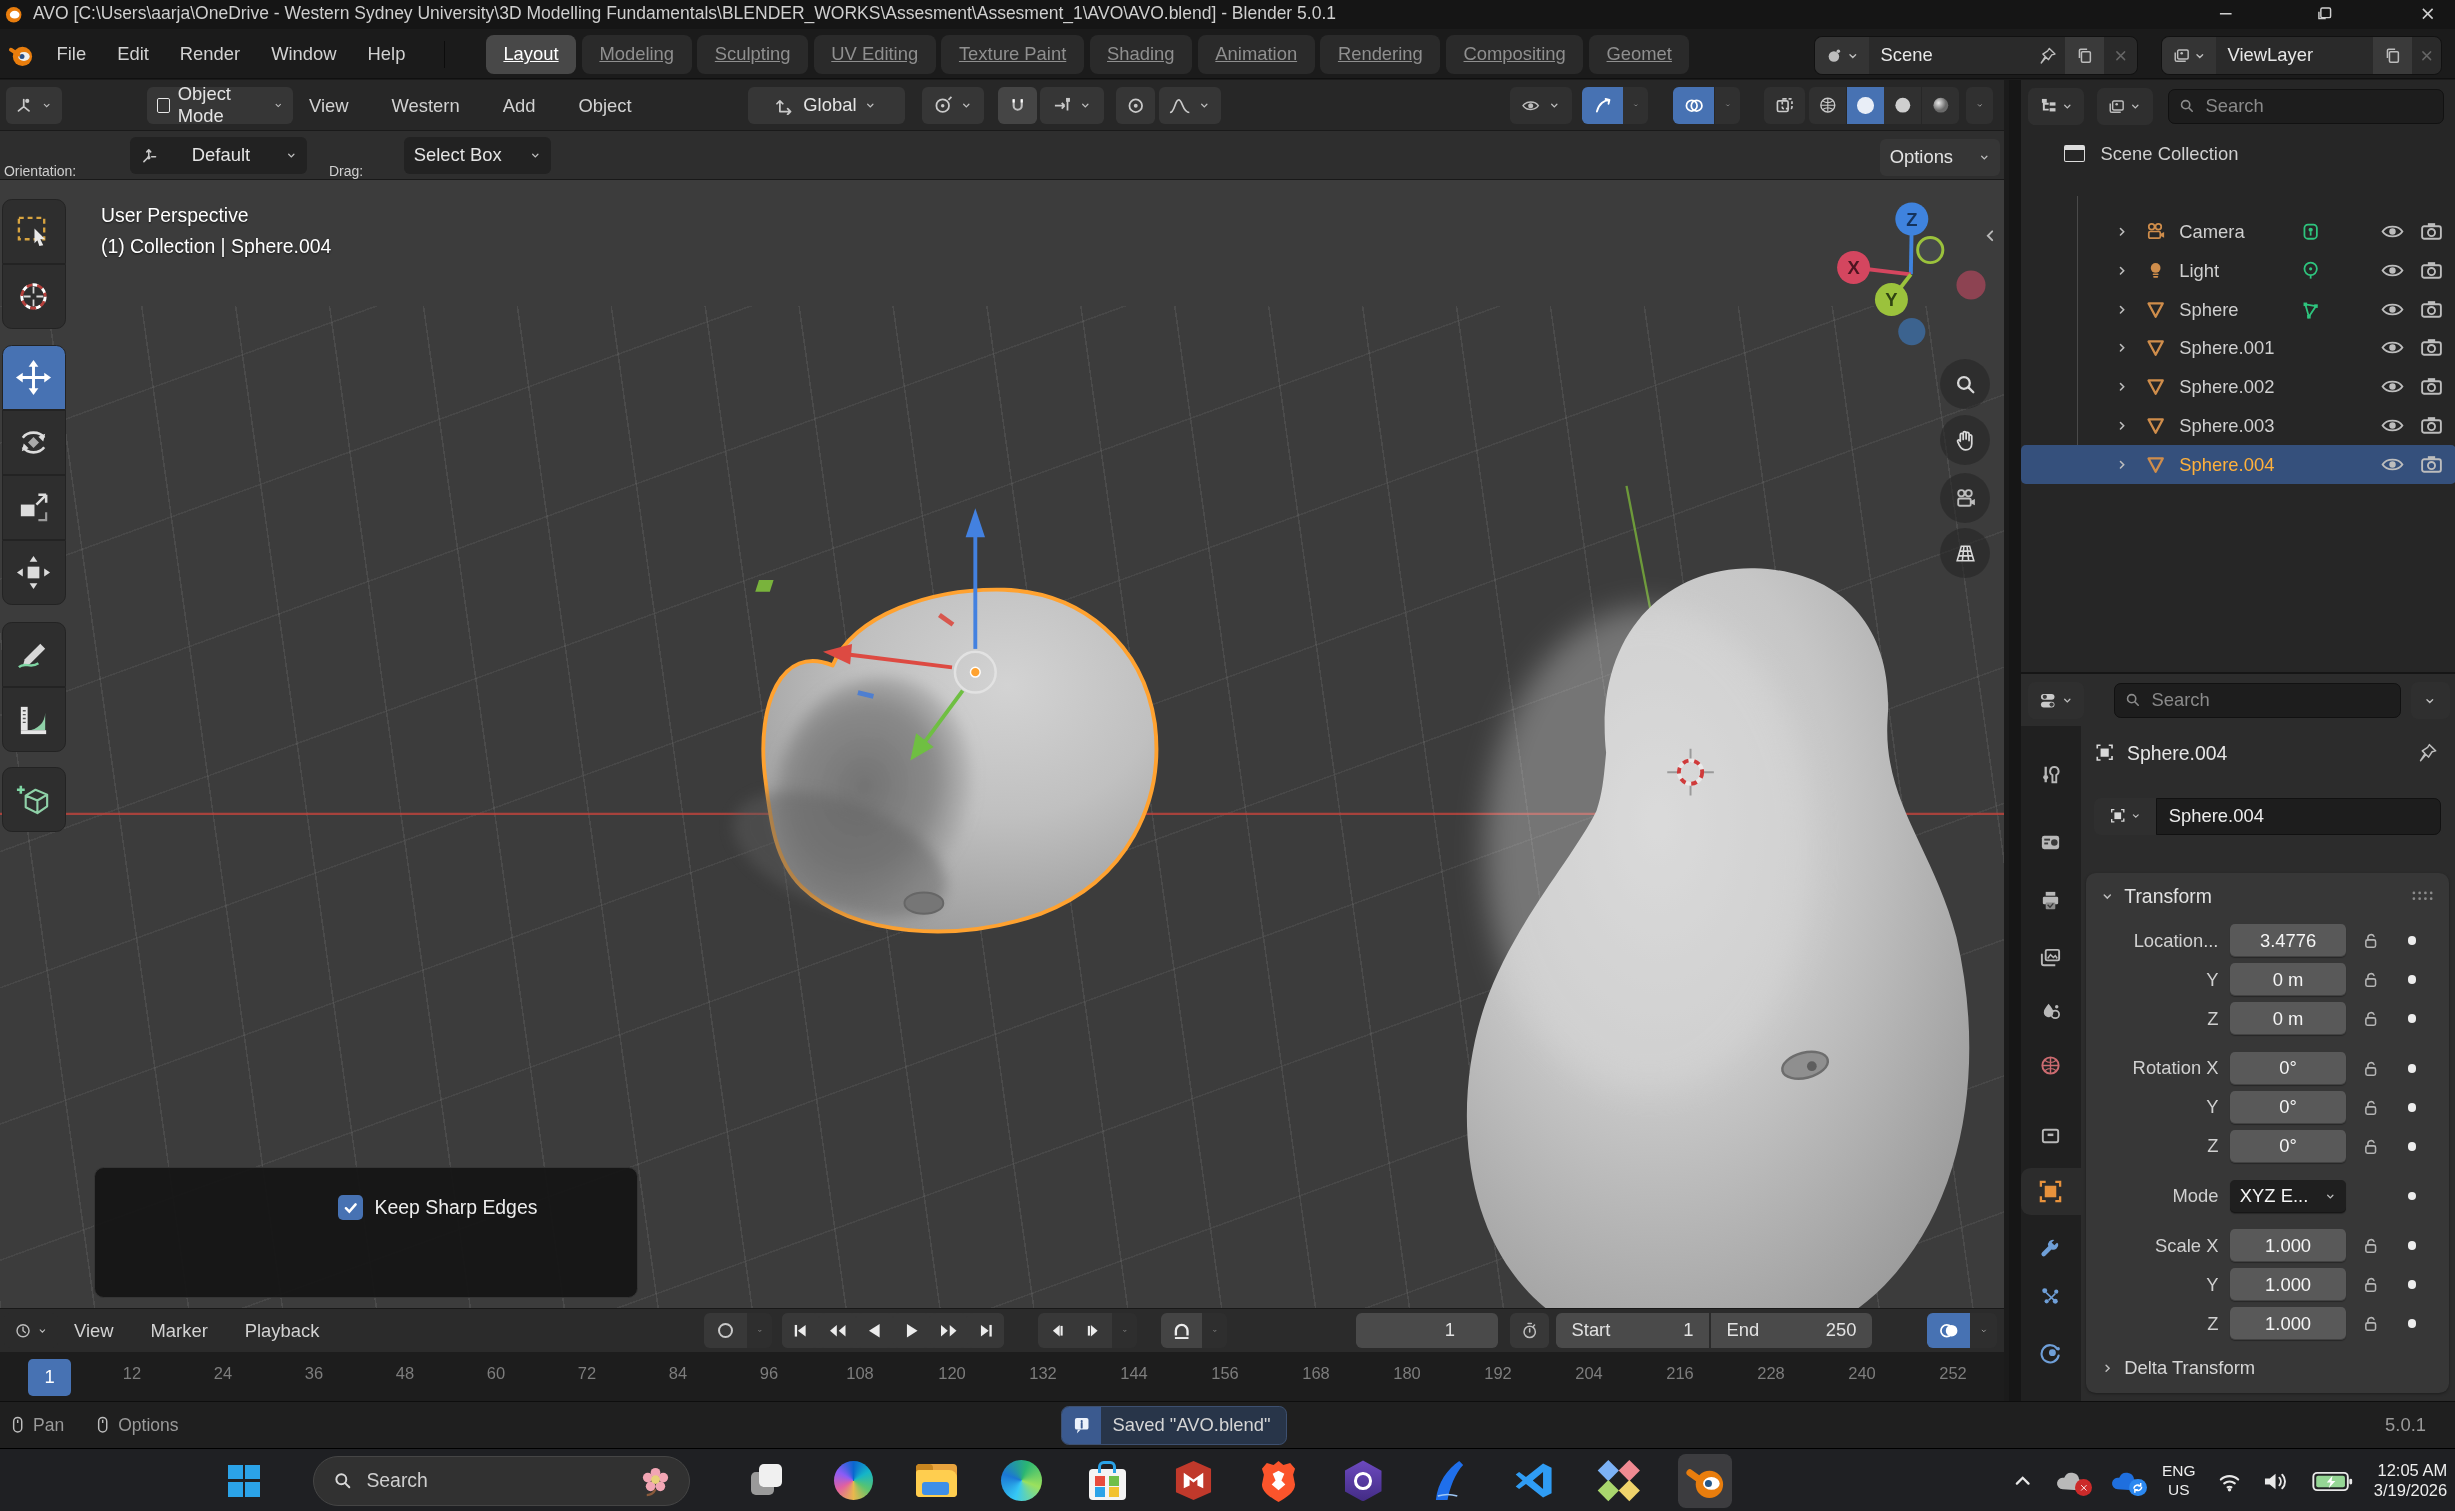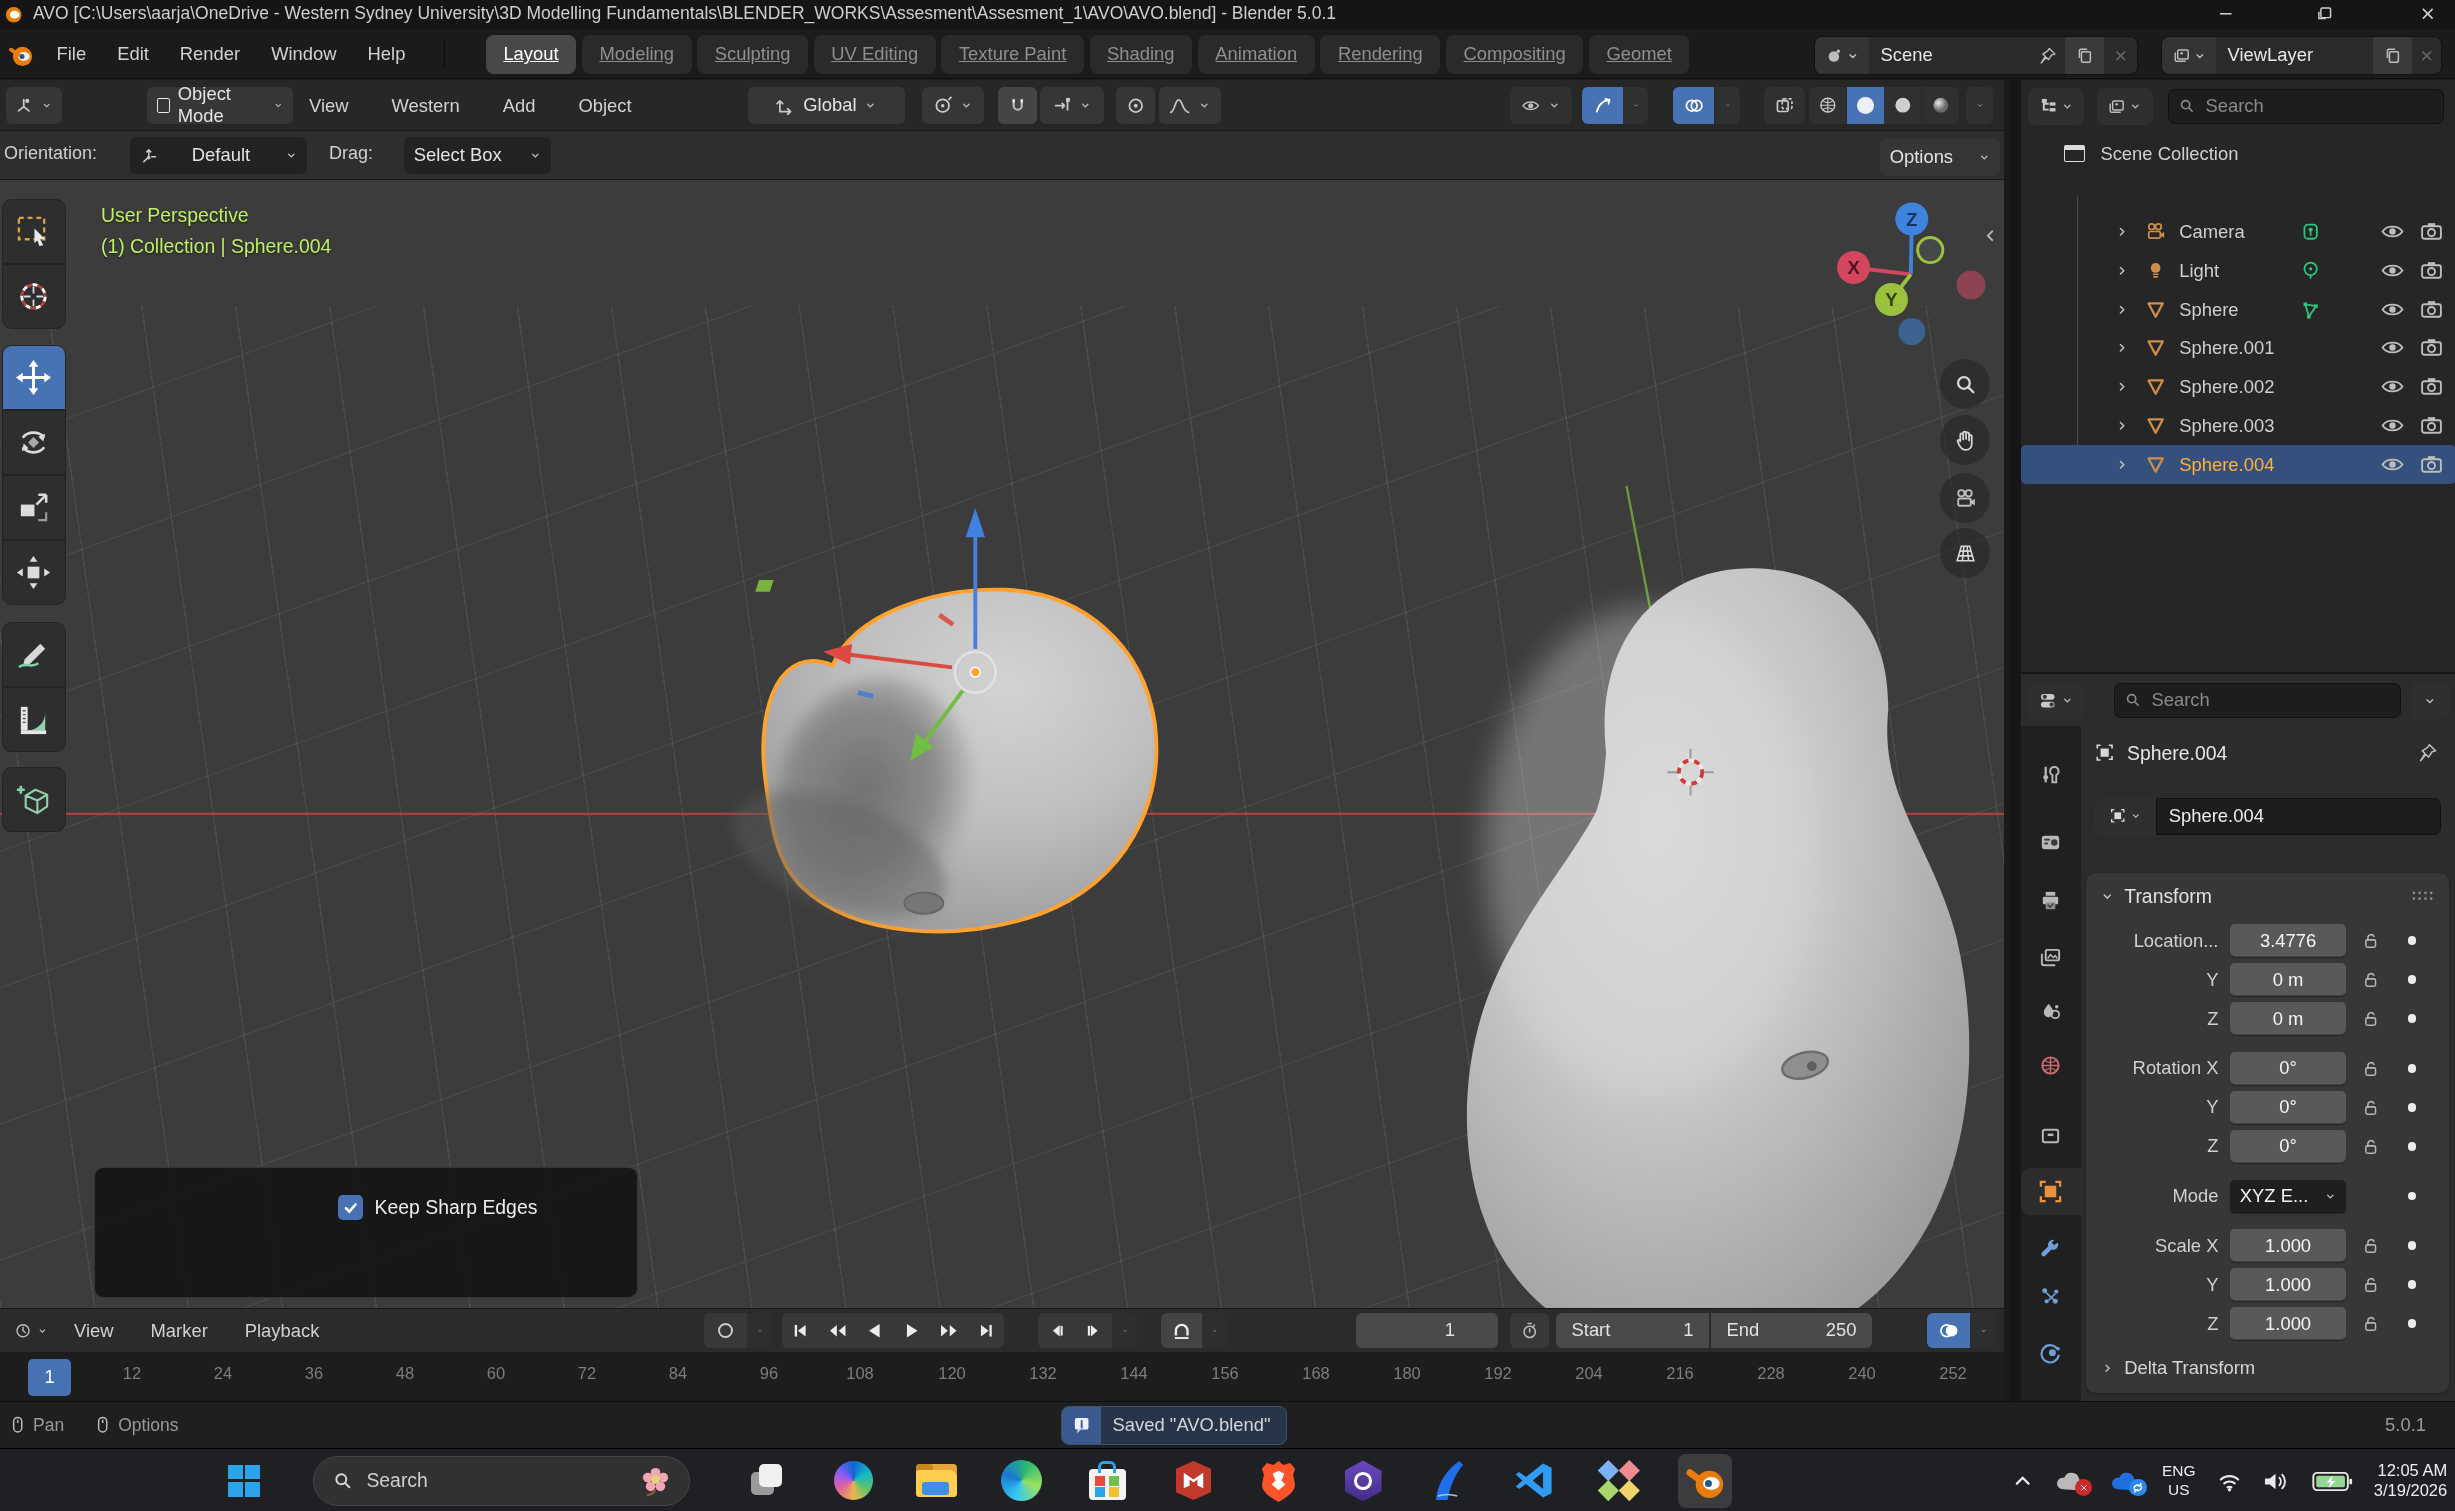--- a/index.html
+++ b/index.html
@@ -21,28 +21,28 @@
   .idwidget{position:absolute;top:6.8px;height:39px;background:#2a2a2a;border:1px solid #111;border-radius:7.8px;display:flex;align-items:center;}
   .idchip{width:54px;height:100%;background:#343434;border-radius:7.8px 0 0 7.8px;display:flex;align-items:center;justify-content:center;gap:1.9px;}
   .idtext{padding:0 11.6px;font-size:18.4px;color:#e8e8e8;flex:1;white-space:nowrap;}
   
   #header2{left:0;top:80px;width:2004px;height:51px;background:#272727;border-bottom:1px solid #1a1a1a;}
   #header3{left:0;top:131px;width:2004px;height:49px;background:#2e2e2e;border-bottom:1px solid #191919;}
   .hbtn{height:37px;background:#363636;border-radius:5.8px;display:flex;align-items:center;justify-content:center;gap:7.8px;color:#e4e4e4;font-size:18.4px;padding:0 9.7px;}
   .hbtn.dark{background:#222;}
   .hbtn.blue{background:#4772b3;color:#fff;}
   .hmenu{font-size:18.4px;color:#d2d2d2;}
-  .lbl{font-size:18px;color:#cfcfcf;}
+  .lbl{font-size:14px;color:#cfcfcf;margin-top:20px;}
   
   #viewport{left:0;top:180px;width:2004px;height:1129px;background:#3c3c3c;overflow:hidden;}
   #vgrid{position:absolute;left:0;top:126px;width:2004px;height:1002px;
     background-image:
       repeating-linear-gradient(82deg, rgba(150,150,150,0.16) 0 1.5px, transparent 1.5px 93px),
       repeating-linear-gradient(160deg, rgba(150,150,150,0.12) 0 1.5px, transparent 1.5px 128px);}
-  .vptext{position:absolute;font-size:19.4px;color:#bef264;text-shadow:0 1px 1.9px rgba(0,0,0,.6);white-space:nowrap;}
+  .vptext{position:absolute;font-size:19.4px;color:#ffffff;text-shadow:0 1px 1.9px rgba(0,0,0,.6);white-space:nowrap;}
   
   .tool{position:absolute;left:1.9px;width:64px;height:65px;background:#2e2e2e;border:1px solid #232323;display:flex;align-items:center;justify-content:center;}
   .tool.active{background:#4772b3;}
   .tool.rtop{border-radius:9.7px 9.7px 0 0;}
   .tool.rbot{border-radius:0 0 9.7px 9.7px;}
   .tool.rall{border-radius:9.7px;}
   
   .navbtn{position:absolute;width:50px;height:50px;border-radius:50%;background:rgba(38,38,38,.62);display:flex;align-items:center;justify-content:center;color:#d8d8d8;}
   
   #oppanel{position:absolute;left:94px;top:987px;width:544px;height:131px;background:rgba(22,22,22,.96);border:1px solid #353535;border-radius:9.7px;}

